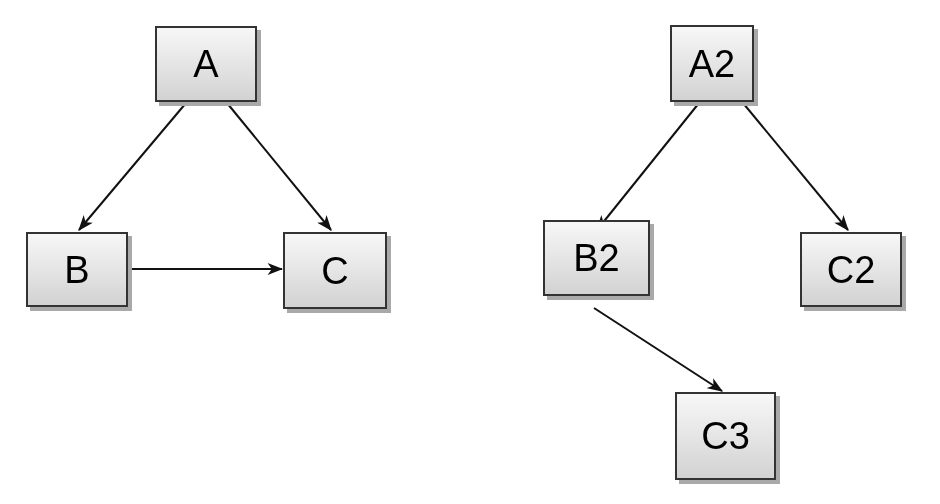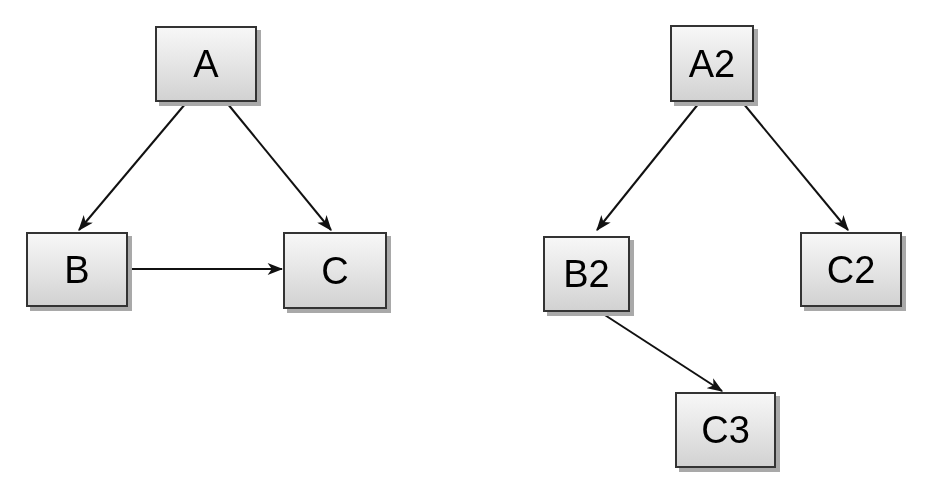--- a/index.html
+++ b/index.html
@@ -65,23 +65,23 @@
       </div>
       <div class="node" style="left: 26px; top: 232px; width: 102px; height: 75px;">
         <span class="node-label">B</span>
       </div>
       <div class="node" style="left: 283px; top: 232px; width: 104px; height: 77px;">
         <span class="node-label">C</span>
       </div>
       <div class="node" style="left: 670px; top: 25px; width: 84px; height: 77px;">
         <span class="node-label">A2</span>
       </div>
-      <div class="node" style="left: 543px; top: 236px; width: 87px; height: 76px;">
+      <div class="node" style="left: 543px; top: 220px; width: 107px; height: 76px;">
         <span class="node-label">B2</span>
       </div>
       <div class="node" style="left: 800px; top: 232px; width: 102px; height: 75px; justify-content: center;">
         <span class="node-label">C2</span>
       </div>
-      <div class="node" style="left: 675px; top: 392px; width: 101px; height: 76px;">
+      <div class="node" style="left: 675px; top: 392px; width: 101px; height: 88px;">
         <span class="node-label">C3</span>
       </div>
     </div>
 </div>
 
 </body></html>

